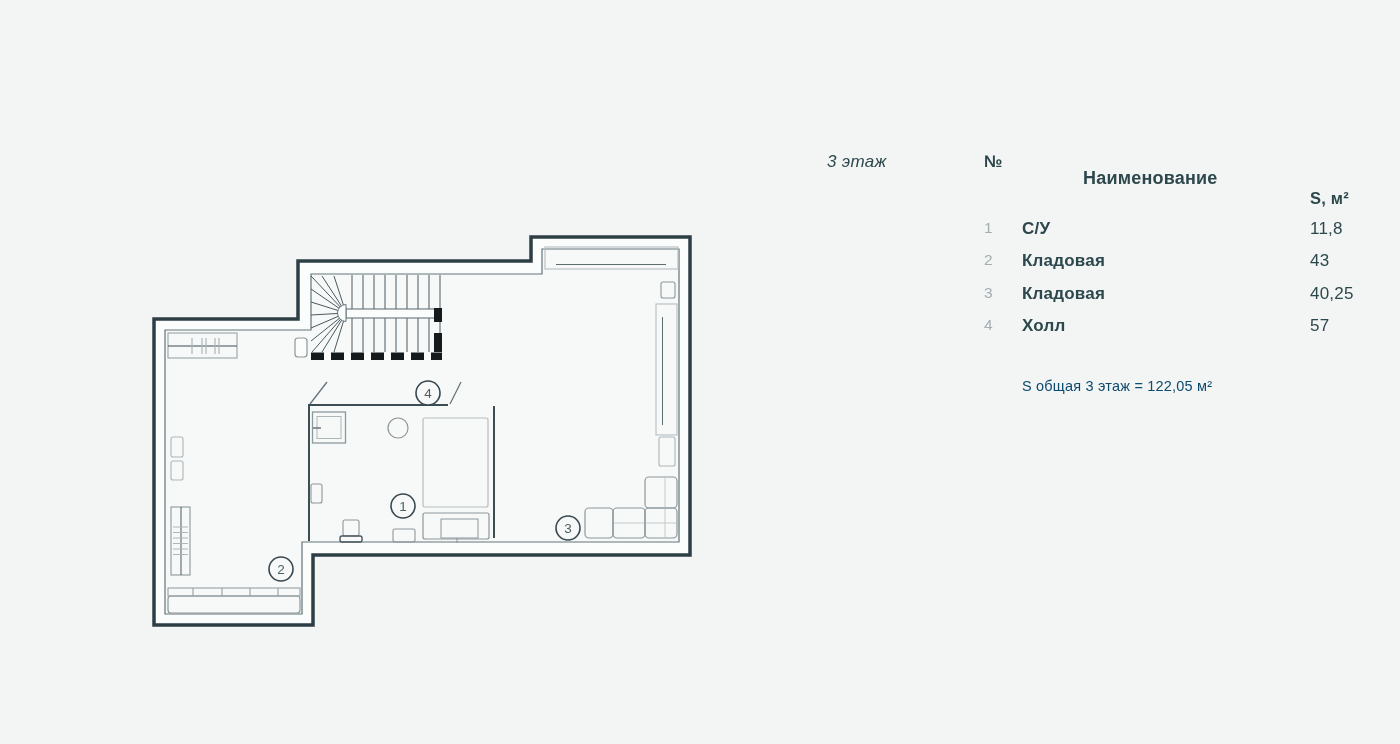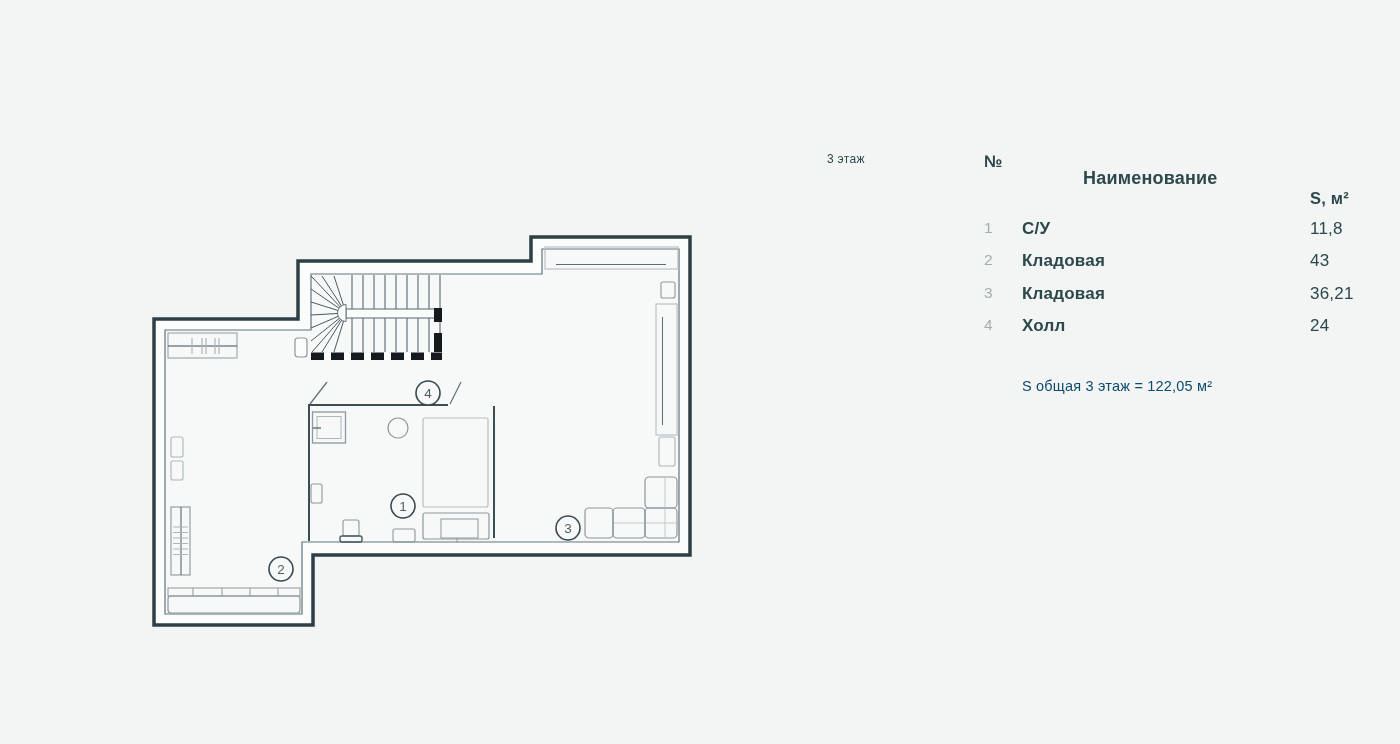--- a/index.html
+++ b/index.html
@@ -6,21 +6,21 @@
   body{
     width:1400px;height:744px;position:relative;overflow:hidden;
     background:#f3f4f4;
     font-family:"Liberation Sans",sans-serif;
     -webkit-font-smoothing:antialiased;
   }
   .plan-wrap{position:absolute;left:150px;top:225px;width:550px;height:410px;}
   svg text{font-family:"Liberation Sans",sans-serif;}
 
   .legend{position:absolute;left:810px;top:152px;width:570px;height:260px;color:#2d484c;}
-  .legend .floor-label{position:absolute;left:17px;top:0;font-size:12px;font-weight:500;letter-spacing:.3px;}
+  .legend .floor-label{position:absolute;left:17px;top:0;font-size:17px;font-weight:500;letter-spacing:.3px;font-style:italic;}
   .legend .col-num{position:absolute;left:174px;top:0;font-size:16.5px;font-weight:700;letter-spacing:.2px;}
   .legend .col-name{position:absolute;left:273px;top:16px;font-size:18px;font-weight:700;letter-spacing:.2px;}
   .legend .col-area{position:absolute;left:500px;top:0;font-size:16.5px;font-weight:700;letter-spacing:.2px;margin-top:37px;}
   .legend .rows{position:absolute;left:0;top:67px;right:0;}
   .legend .row{position:relative;height:32.4px;}
   .legend .r-num{position:absolute;left:174px;top:0;font-size:15.5px;font-weight:400;color:#a3aeb0;}
   .legend .r-name{position:absolute;left:212px;top:0;font-size:17px;font-weight:700;letter-spacing:.2px;}
   .legend .r-area{position:absolute;left:500px;top:0;font-size:17px;font-weight:400;letter-spacing:.2px;}
   .legend .total{position:absolute;left:212px;top:226px;font-size:14.5px;font-weight:400;color:#0c4a6e;letter-spacing:.2px;}
 </style>
@@ -200,23 +200,23 @@
       <span class="r-area">11,8</span>
     </div>
     <div class="row">
       <span class="r-num">2</span>
       <span class="r-name">Кладовая</span>
       <span class="r-area">43</span>
     </div>
     <div class="row">
       <span class="r-num">3</span>
       <span class="r-name">Кладовая</span>
-      <span class="r-area">36,21</span>
+      <span class="r-area">40,25</span>
     </div>
     <div class="row">
       <span class="r-num">4</span>
       <span class="r-name">Холл</span>
-      <span class="r-area">24</span>
+      <span class="r-area">57</span>
     </div>
   </div>
 
   <div class="total">S общая 3 этаж = 122,05 м²</div>
 </div>
 
 </body></html>

